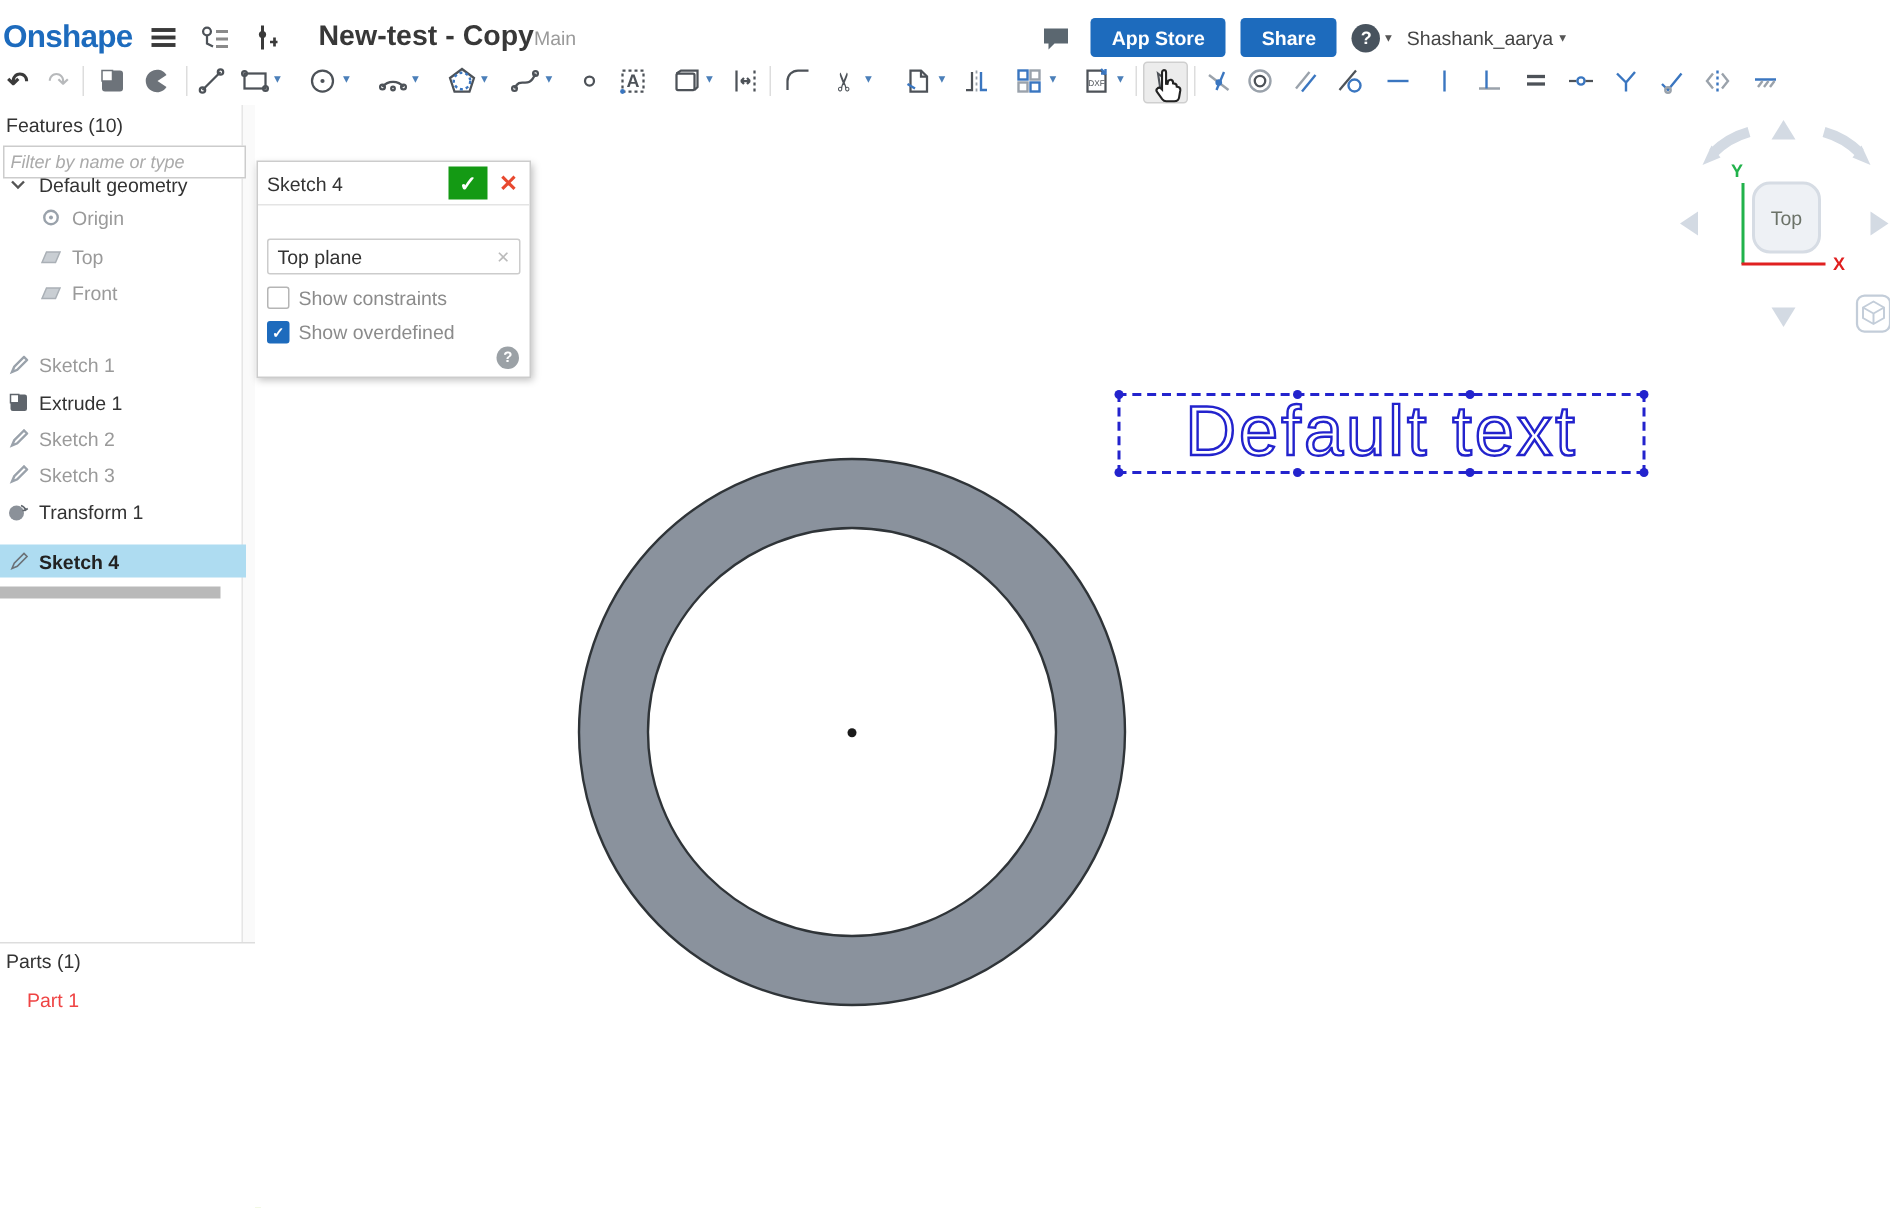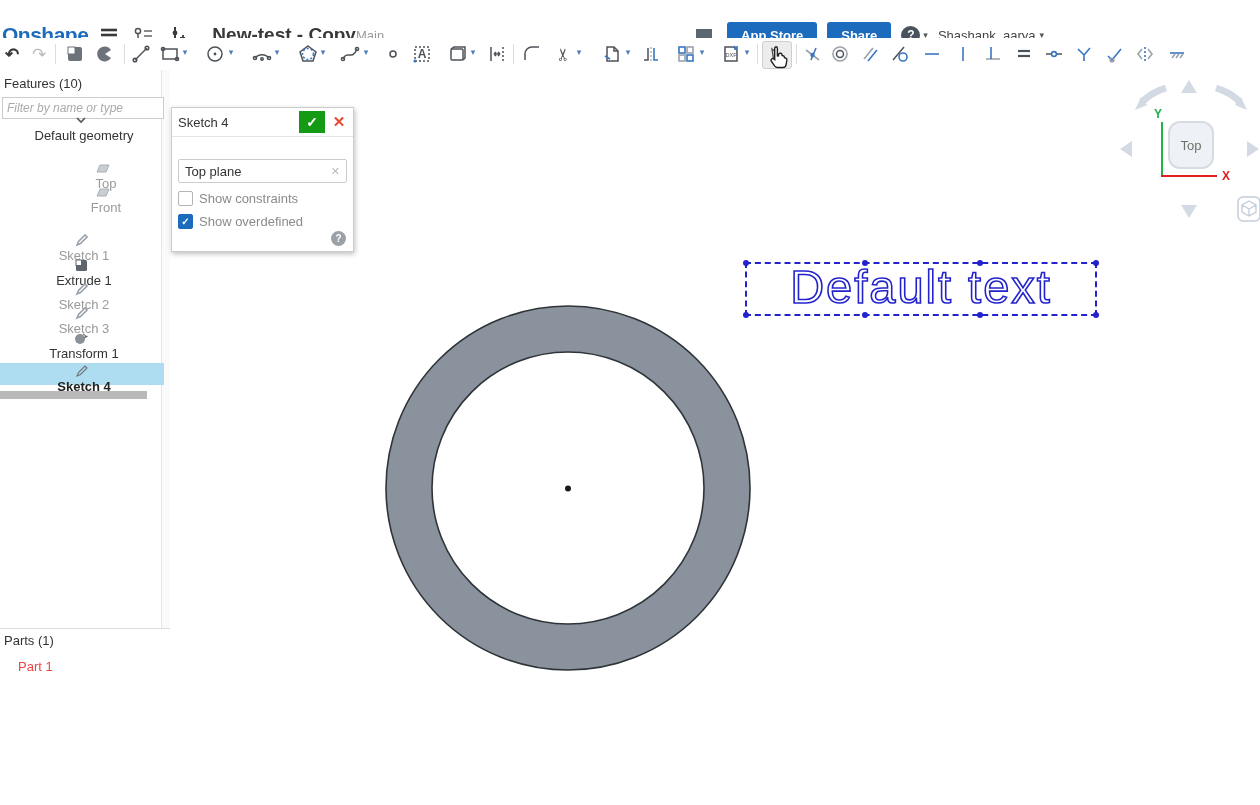--- a/index.html
+++ b/index.html
@@ -1,19 +1,19 @@
 <!DOCTYPE html>
 <html><head>
 <meta charset="utf-8">
 <style>
   html,body{margin:0;padding:0;background:#fff;}
   .app{position:relative;width:1260px;height:805px;overflow:hidden;background:#fff;
        font-family:"Liberation Sans",sans-serif;color:#333;}
   
-  .topbar{position:absolute;left:0;top:16px;width:1052px;height:38px;background:#fff;display:flex;align-items:center;}
+  .topbar{position:absolute;left:0;top:6px;width:1052px;height:38px;background:#fff;display:flex;align-items:center;}
   .logo{font-size:21px;font-weight:bold;color:#1d6bbd;margin-left:2px;letter-spacing:-.5px;}
   .hicon{display:flex;align-items:center;justify-content:center;width:26px;height:26px;margin-left:8px;}
   .doc-title{font-size:19px;font-weight:bold;color:#383838;margin-left:22px;white-space:nowrap;}
   .ws-label{font-size:13px;color:#9a9a9a;}
   .topbar-right{position:absolute;right:8px;top:0;height:38px;display:flex;align-items:center;gap:10px;}
   .blue-btn{background:#1d6bbd;color:#fff;font-size:13px;font-weight:bold;border:none;border-radius:3px;
             height:26px;padding:0 14px;display:flex;align-items:center;}
   .help-circle{width:19px;height:19px;border-radius:50%;background:#48535e;color:#fff;font-size:12px;font-weight:bold;
                display:flex;align-items:center;justify-content:center;}
   .caret-down{font-size:9px;color:#555;}
@@ -27,21 +27,21 @@
   .tsep{position:absolute;top:6px;width:1px;height:20px;background:#ddd;}
   .uglyph{font-size:17px;color:#4d5258;line-height:1;}
   .cursor-overlay{position:absolute;left:766px;top:44px;width:26px;height:28px;z-index:60;pointer-events:none;}
   
   .sidebar{position:absolute;left:0;top:70px;width:170px;height:735px;background:#fff;border-right:4px solid #84cc16;}
   .sidebar-scroll{position:absolute;right:0;top:0;width:8px;height:558px;background:#fafafa;border-left:1px solid #e6e6e6;}
   .panel-title{position:absolute;left:4px;font-size:13px;color:#333;}
   .filter-input{position:absolute;left:2px;top:27px;width:152px;height:20px;border:1px solid #ccc;
                 font-size:12px;font-style:italic;color:#555;padding:0 4px;font-family:"Liberation Sans",sans-serif;}
   .filter-input::placeholder{color:#aaa;font-style:italic;}
-  .trow{position:absolute;left:0;width:160px;height:22px;display:flex;align-items:center;font-size:13px;color:#333;flex-direction:column;}
+  .trow{position:absolute;left:0;width:160px;height:22px;display:flex;align-items:center;font-size:13px;color:#333;}
   .trow .ticn{width:16px;height:16px;display:flex;align-items:center;justify-content:center;margin-right:6px;flex:0 0 16px;}
   .trow.lvl0{padding-left:4px;}
   .trow.lvl1{padding-left:26px;}
   .trow.muted{color:#9a9a9a;}
   .trow.selected{background:#aedcf1;font-weight:bold;color:#222;}
   .hscroll{position:absolute;left:0;top:321px;width:147px;height:8px;background:#b9b9b9;}
   .panel-divider{position:absolute;left:0;top:558px;width:170px;height:1px;background:#ddd;}
   .part-row{position:absolute;left:18px;font-size:13px;color:#ef4444;}
   
   .dialog{position:absolute;left:171px;top:107px;width:181px;background:#fff;border:1px solid #ccc;
@@ -362,20 +362,29 @@
     <input class="filter-input" placeholder="Filter by name or type" style="">
 
     <div class="trow lvl0" style="top:42px">
       <span class="ticn">
           <svg width="10" height="8">
             <path d="M1 2 l4 4 4-4" stroke="#555" fill="none" stroke-width="1.6"></path>
           </svg>
         </span>
       <span>Default geometry</span>
     </div>
+    <div class="trow lvl1 muted" style="top:64px">
+      <span class="ticn">
+          <svg width="12" height="12">
+            <circle cx="6" cy="6" r="4.5" class="ic-gray" stroke-width="1.2"></circle>
+            <circle cx="6" cy="6" r="1.3" fill="#9aa2ab"></circle>
+          </svg>
+        </span>
+      <span>Origin</span>
+    </div>
     <div class="trow lvl1 muted" style="top:90px">
       <span class="ticn">
           <svg width="14" height="11">
             <path d="M1 9 L4 2 H13 L10 9 Z" fill="#c9ced3" stroke="#aab0b6"></path>
           </svg>
         </span>
       <span>Top</span>
     </div>
     <div class="trow lvl1 muted" style="top:114px">
       <span class="ticn">

